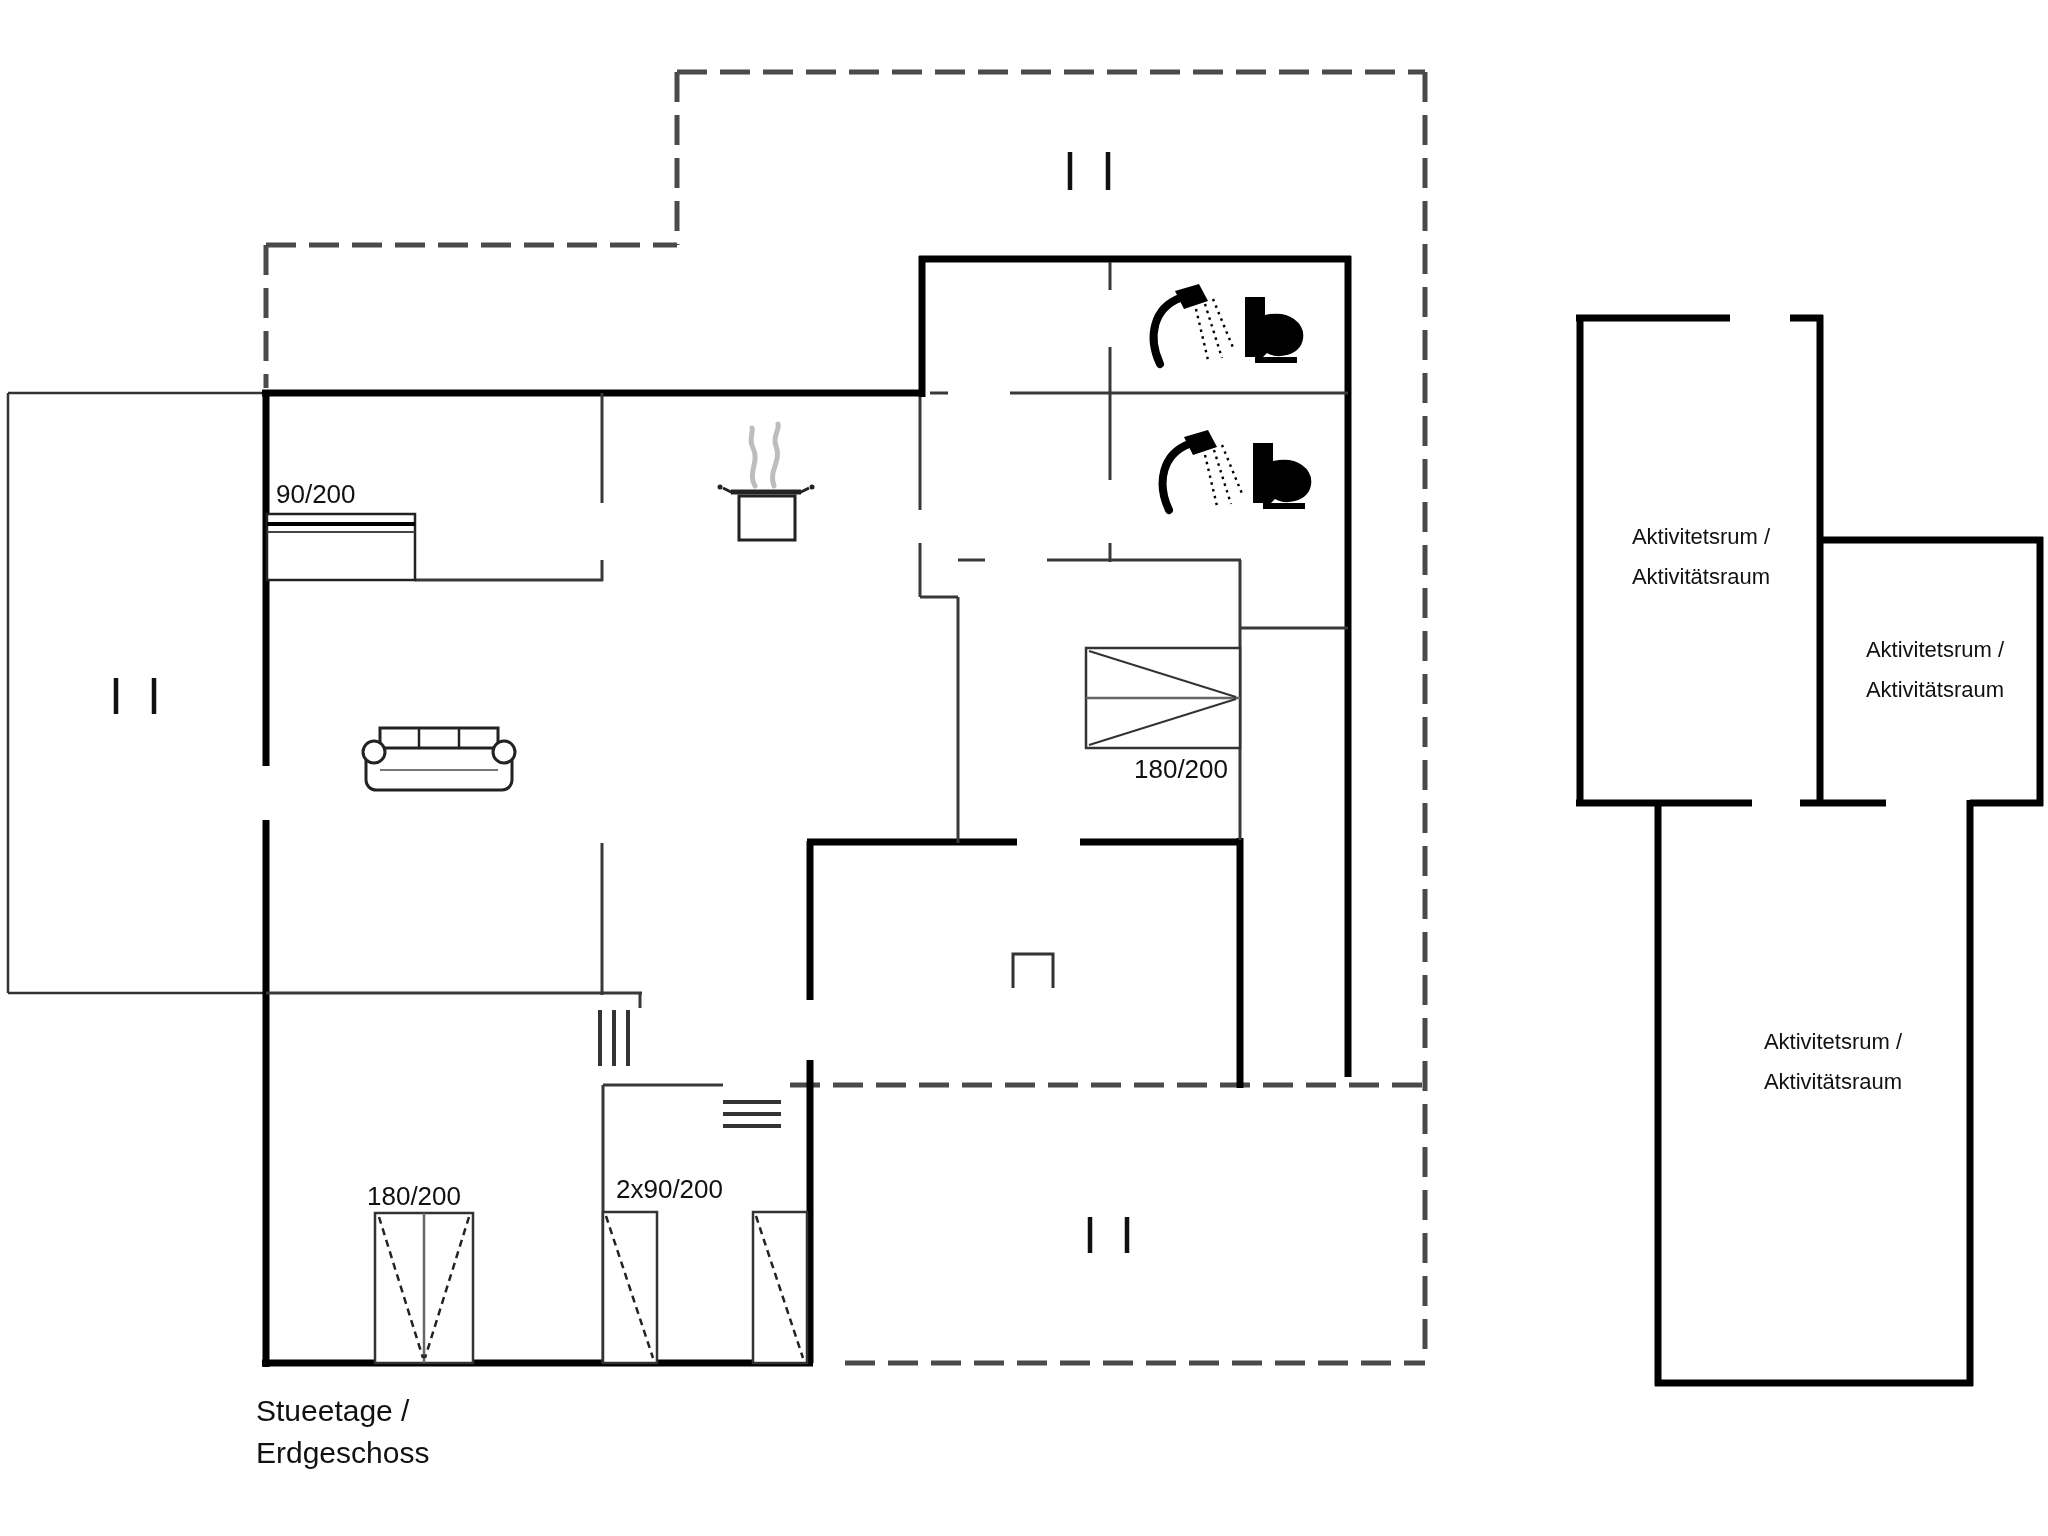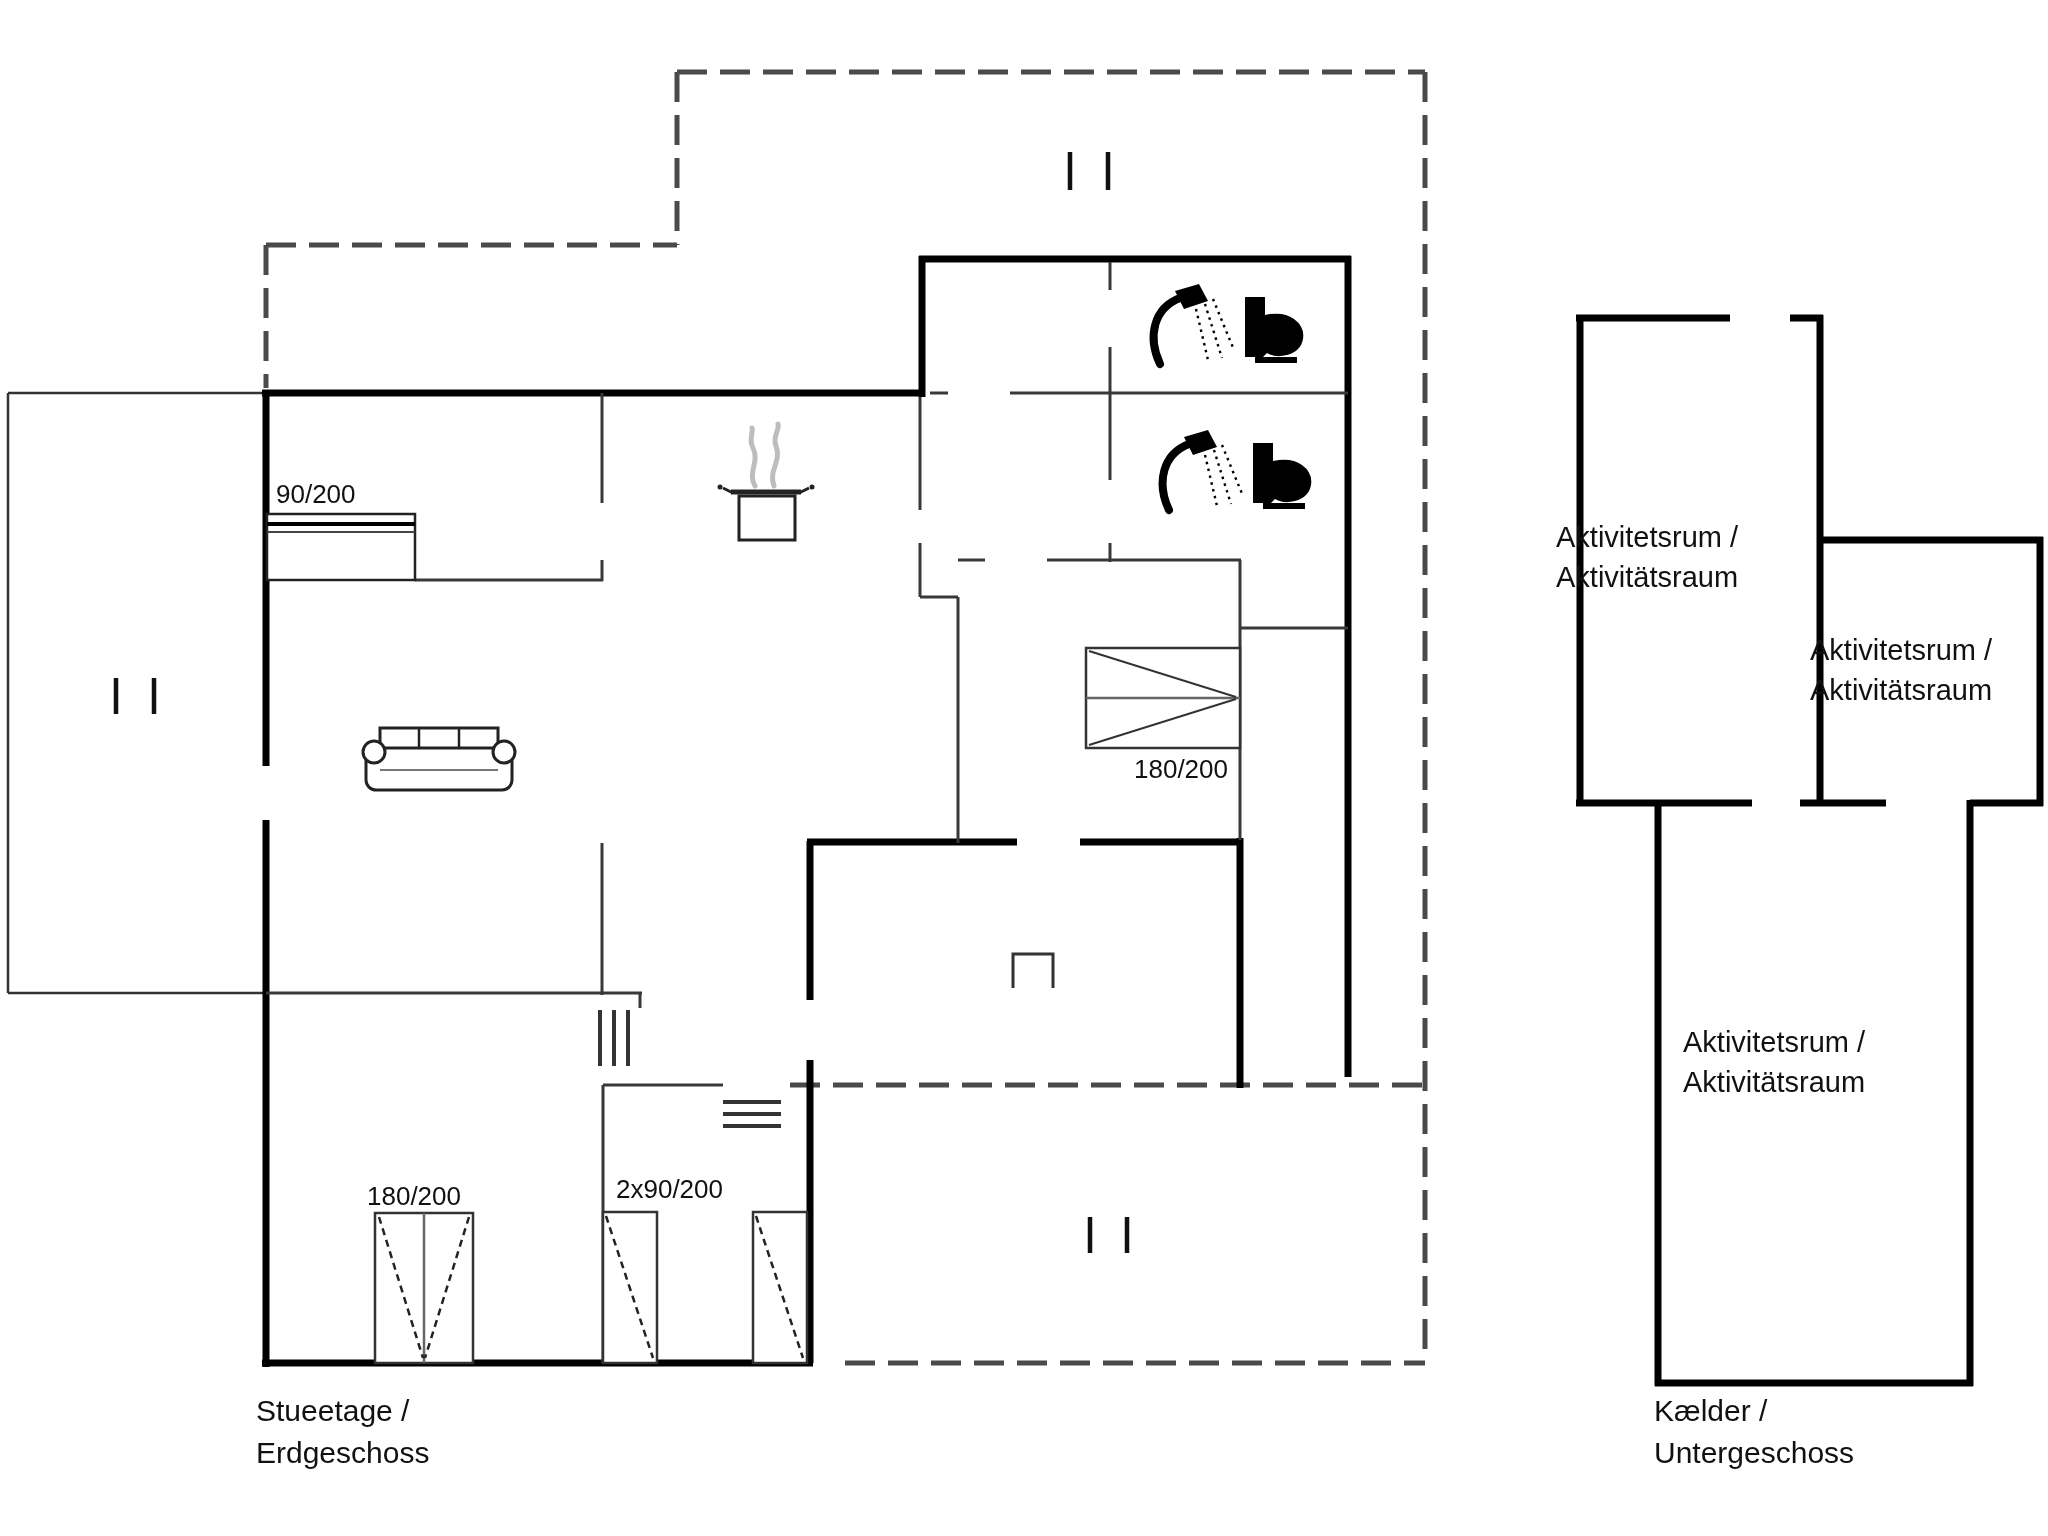--- a/index.html
+++ b/index.html
@@ -3,21 +3,21 @@
 <meta charset="utf-8">
 <style>
   html,body{margin:0;padding:0;background:#ffffff;}
   #stage{
     position:relative;width:2048px;height:1536px;background:#ffffff;
     font-family:"Liberation Sans", sans-serif;overflow:hidden;
   }
   #plan-svg{position:absolute;left:0;top:0;}
   .lbl{position:absolute;color:#111;white-space:nowrap;}
   .dim-label{font-size:26px;}
-  .room-label{font-size:29px;line-height:40px;}
+  .room-label{font-size:22px;line-height:40px;text-align:center;}
   .caption{font-size:30px;line-height:42px;text-align:left;}
 </style>
 </head>
 <body>
 
 <div id="stage">
 
   <svg id="plan-svg" width="2048" height="1536" viewBox="0 0 2048 1536">
 
     <defs>
@@ -212,18 +212,14 @@
   <div class="lbl room-label" style="left:1683px;top:1022px;width:300px;">
     <div>Aktivitetsrum /</div>
     <div>Aktivitätsraum</div>
   </div>
 
   <div class="lbl caption" style="left:256px;top:1390px;">
     <div>Stueetage /</div>
     <div>Erdgeschoss</div>
   </div>
 
-  <div class="lbl caption" style="left:1654px;top:1390px;">
-    <div>Kælder /</div>
-    <div>Untergeschoss</div>
-  </div>
 
 </div>
 
 </body></html>

